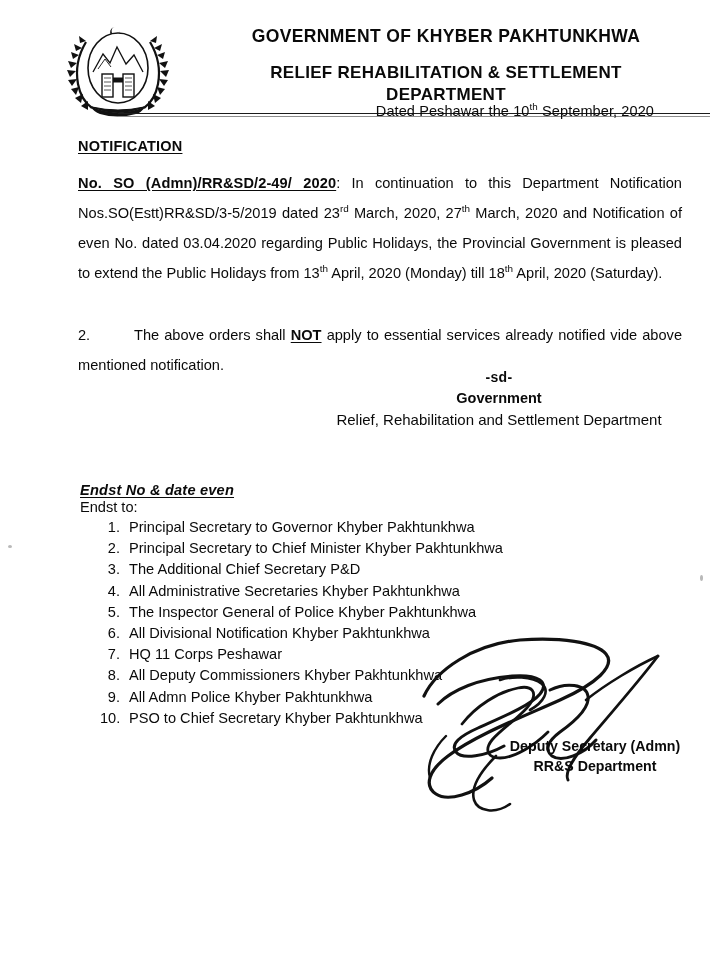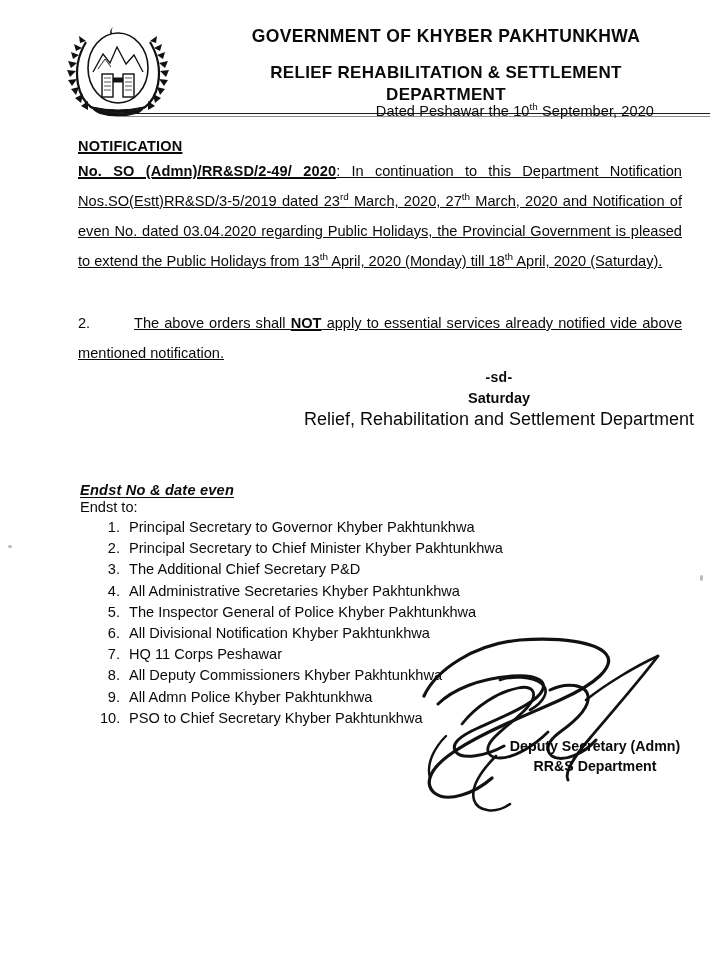--- a/index.html
+++ b/index.html
@@ -78,35 +78,34 @@
     font-size: 14.5px;
     letter-spacing: 0.1px;
   }
 
   
   .body-area {
     position: absolute;
     left: 78px;
     top: 138px;
     width: 604px;
-    text-decoration: underline;
   }
   .notif-heading {
     font-size: 14.5px;
     font-weight: bold;
     text-decoration: underline;
     text-underline-offset: 2px;
     letter-spacing: 0.2px;
   }
   .para {
     font-size: 14.6px;
     line-height: 30px;
     text-align: justify;
     text-justify: inter-word;
-    margin-top: 2px;
+    margin-top: 14px;
   }
   .notif-no {
     font-weight: bold;
     text-decoration: underline;
     text-underline-offset: 2px;
     letter-spacing: 0.1px;
   }
   sup {
     font-size: 0.68em;
     vertical-align: super;
@@ -140,21 +139,21 @@
   .sig-sd {
     font-size: 14px;
     font-weight: bold;
     letter-spacing: 0.3px;
   }
   .sig-role {
     font-size: 14.5px;
     font-weight: bold;
   }
   .sig-dept {
-    font-size: 18px;
+    font-size: 15px;
   }
 
   
   .endst {
     position: absolute;
     left: 80px;
     top: 482px;
     width: 600px;
   }
   .endst-title {
@@ -304,21 +303,21 @@
 
     <div class="notif-heading">NOTIFICATION</div>
 
     <div class="para"><span class="notif-no">No.  SO  (Admn)/RR&amp;SD/2-49/  2020</span><span>: In continuation to this Department Notification Nos.SO(Estt)RR&amp;SD/3-5/2019 dated 23</span><sup>rd</sup><span>    March, 2020, 27</span><sup>th</sup><span> March, 2020 and Notification of even No. dated 03.04.2020 regarding Public Holidays, the Provincial Government is pleased to extend the Public Holidays from 13</span><sup>th</sup><span> April, 2020 (Monday) till 18</span><sup>th</sup><span> April, 2020 (Saturday).</span></div>
 
     <div class="para2"><span class="num">2.</span><span>The above orders shall </span><span class="emph-not">NOT</span><span> apply to essential services already notified vide above mentioned notification.</span></div>
   </div>
 
   <div class="sig-center">
     <div class="sig-sd">-sd-</div>
-    <div class="sig-role">Saturday</div>
+    <div class="sig-role">Government</div>
     <div class="sig-dept">Relief, Rehabilitation and Settlement Department</div>
   </div>
 
   <div class="endst">
     <div class="endst-title">Endst No &amp; date even</div>
     <div class="copy-to">Endst to:</div>
     <ul class="copy-list">
       <li>
           <span class="idx">1.</span>
           <span class="txt">Principal Secretary to Governor Khyber Pakhtunkhwa</span>

